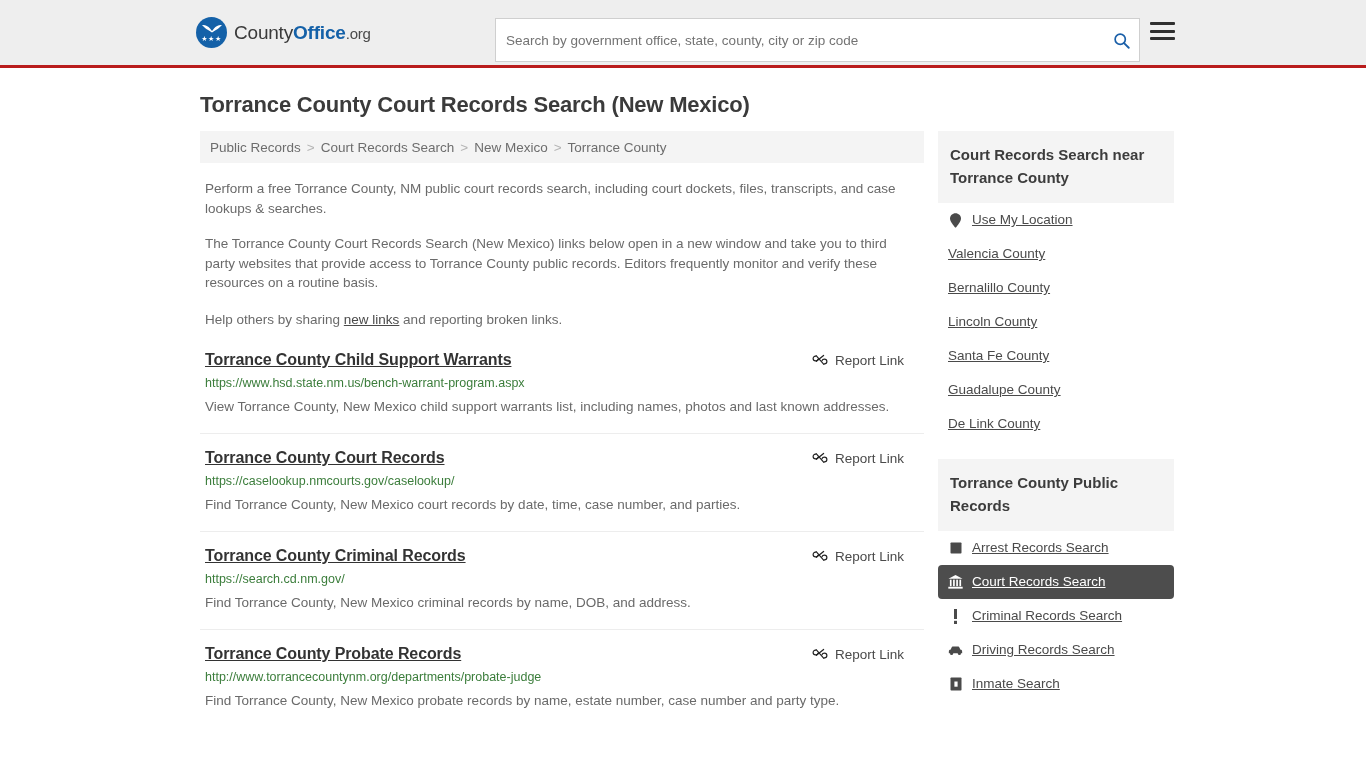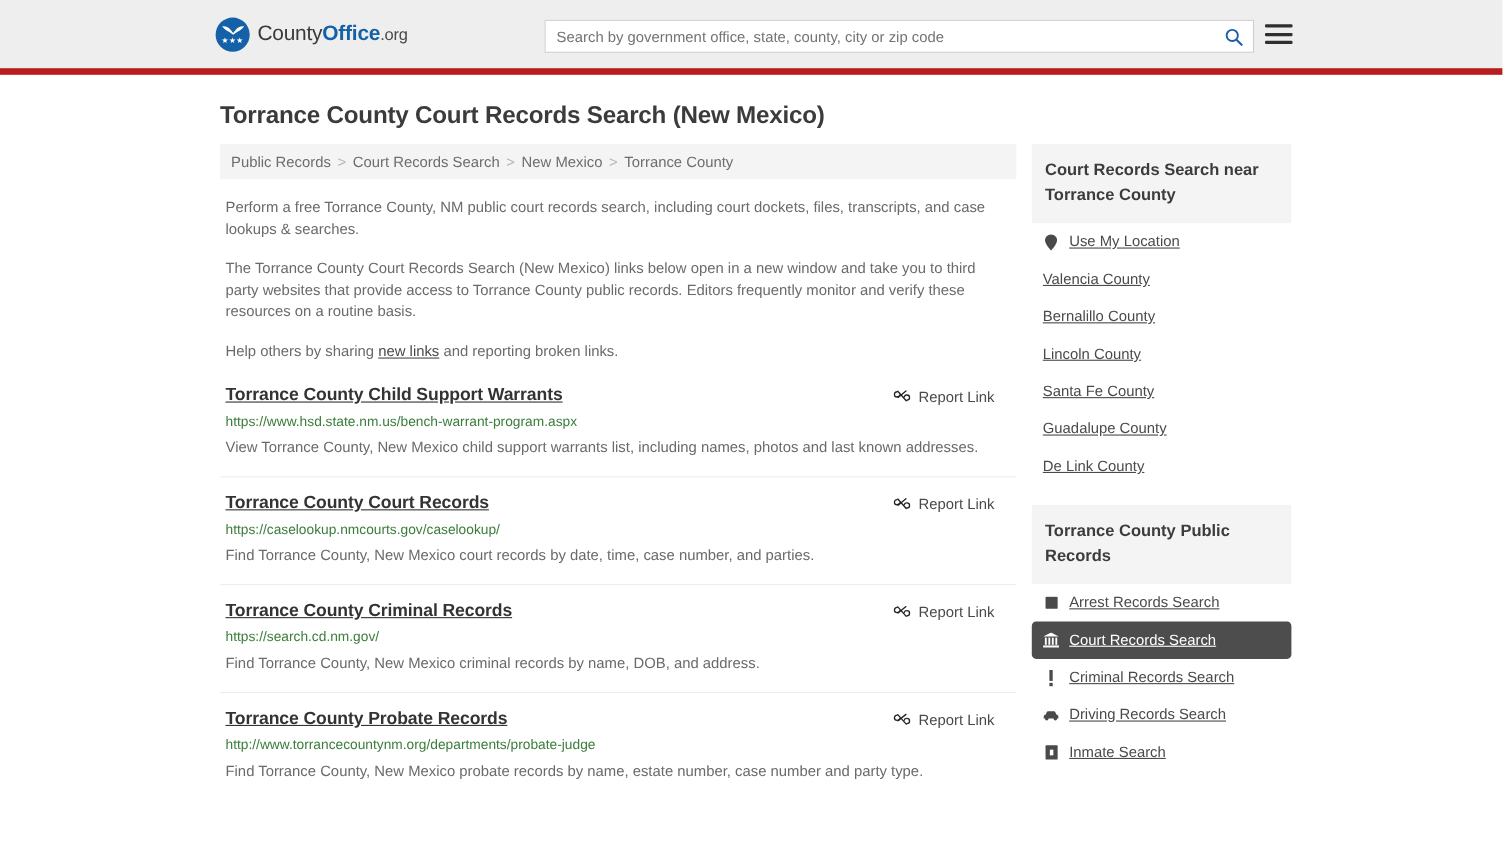--- a/index.html
+++ b/index.html
@@ -11,21 +11,21 @@
     background: #ffffff;
     font-family: "Liberation Sans", sans-serif;
     -webkit-font-smoothing: antialiased;
   }
 
   
   .site-header {
     width: 100%;
     height: 68px;
     background: #eeeeee;
-    border-bottom: 6px solid #b91c1c;
+    border-bottom: 3px solid #b91c1c;
     display: flex;
     align-items: center;
     position: relative;
   }
   .brand {
     display: flex;
     align-items: center;
     margin-left: 196px;
     text-decoration: none;
     gap: 7px;
@@ -61,21 +61,21 @@
   }
   .brand-text .b-bold { color: #1461a8; font-weight: bold; }
   .brand-text .b-plain { color: #3a3a3a; }
   .brand-text .b-tld { color: #4a4a4a; font-size: 15px; }
 
   .search-wrap {
     position: absolute;
     left: 495px;
     top: 18px;
     width: 645px;
-    height: 30px;
+    height: 44px;
     display: flex;
     align-items: center;
     background: #ffffff;
     border: 1px solid #cfcfcf;
   }
   .search-input {
     flex: 1 1 auto;
     border: 0;
     outline: 0;
     height: 26px;

